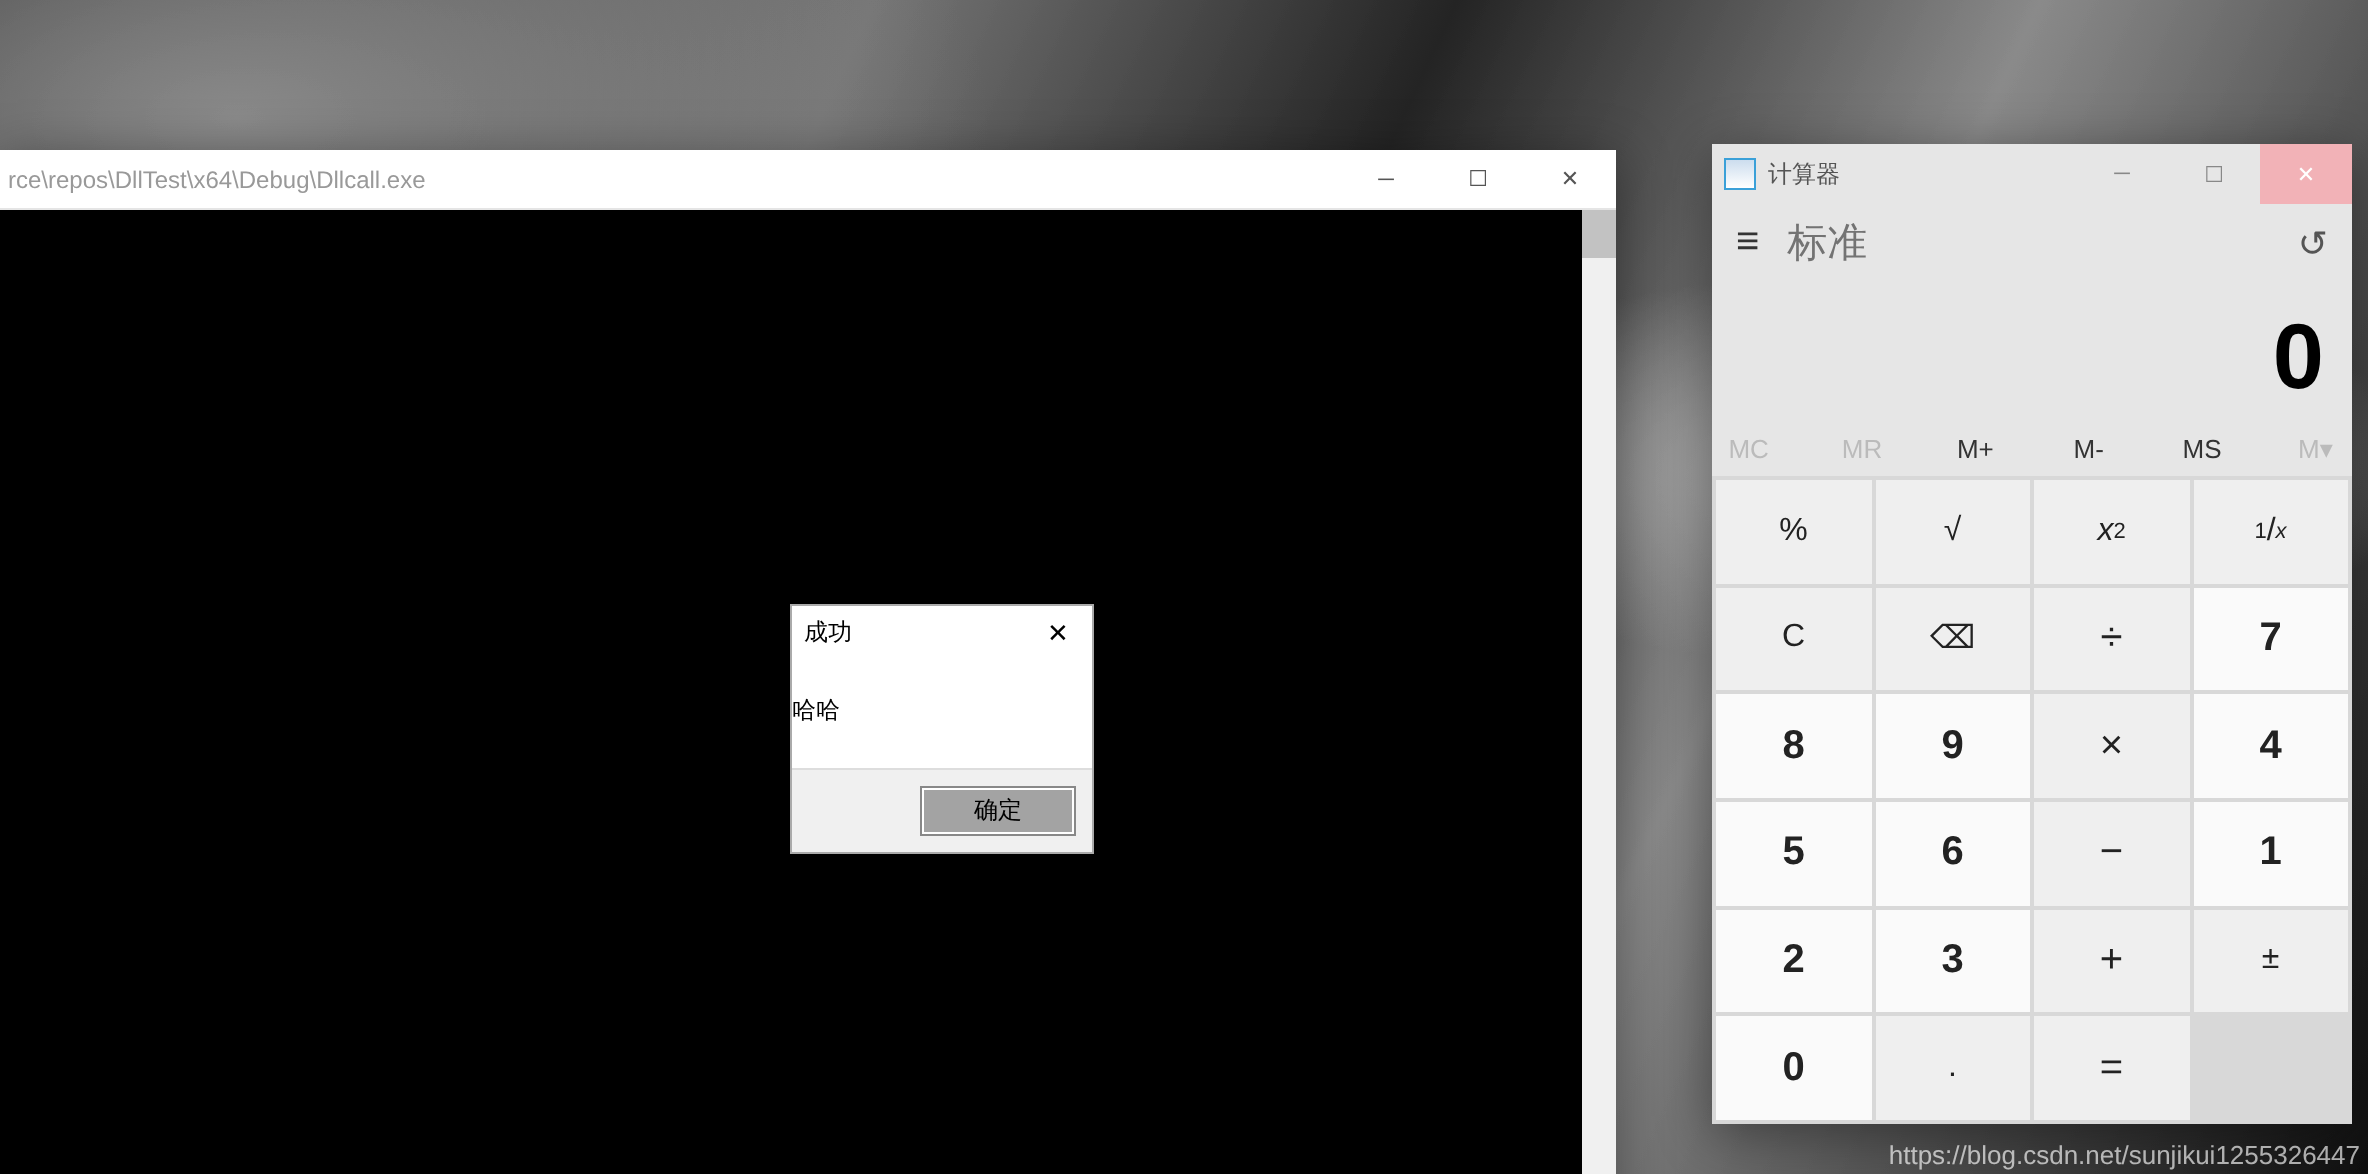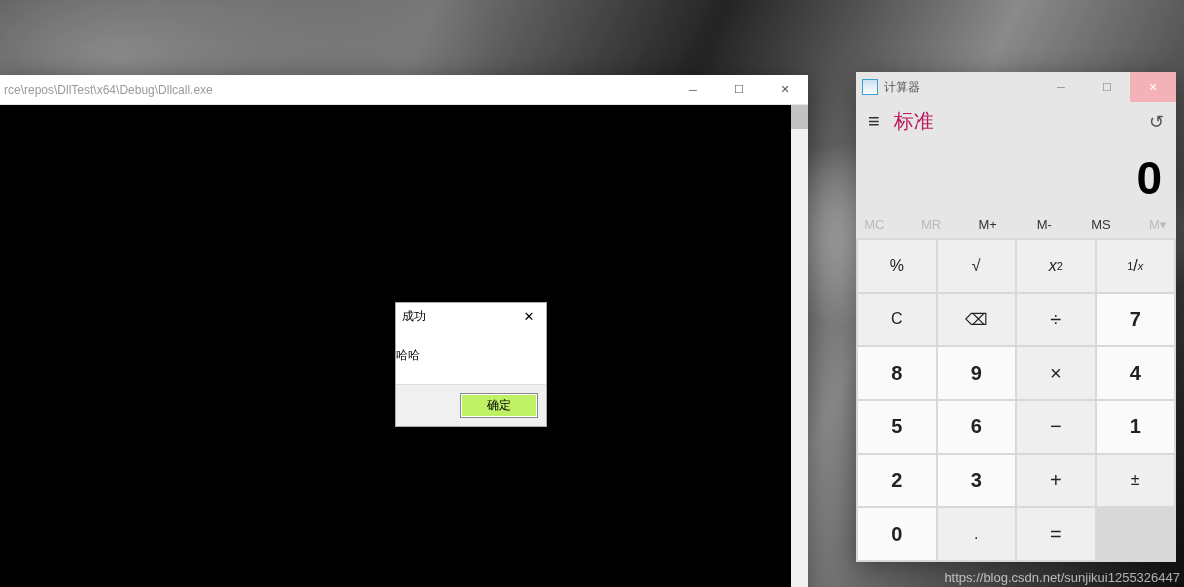--- a/index.html
+++ b/index.html
@@ -107,21 +107,21 @@
     background: #f0f0f0;
     padding: 8px;
     display: flex;
     justify-content: flex-end;
     border-top: 1px solid #ddd;
   }
   .msgbox-ok {
     min-width: 78px;
     padding: 3px 8px;
     font-size: 12px;
-    background: #bef264;
+    background: #a3a3a3;
     border: 1px solid #888;
     box-shadow: inset 0 0 0 1px #fff;
   }
 
   
   .calc-window {
     position: absolute;
     left: 856px;
     top: 60px;
     width: 320px;
@@ -160,21 +160,21 @@
     align-items: center;
     padding: 6px 12px;
   }
   .calc-menu {
     font-size: 20px;
     color: #333;
     margin-right: 14px;
   }
   .calc-mode {
     font-size: 20px;
-    color: #be185d;
+    color: #737373;
     flex:1;
   }
   .calc-history {
     font-size: 18px;
     color: #555;
   }
   .calc-display {
     text-align: right;
     font-size: 46px;
     font-weight: 600;

